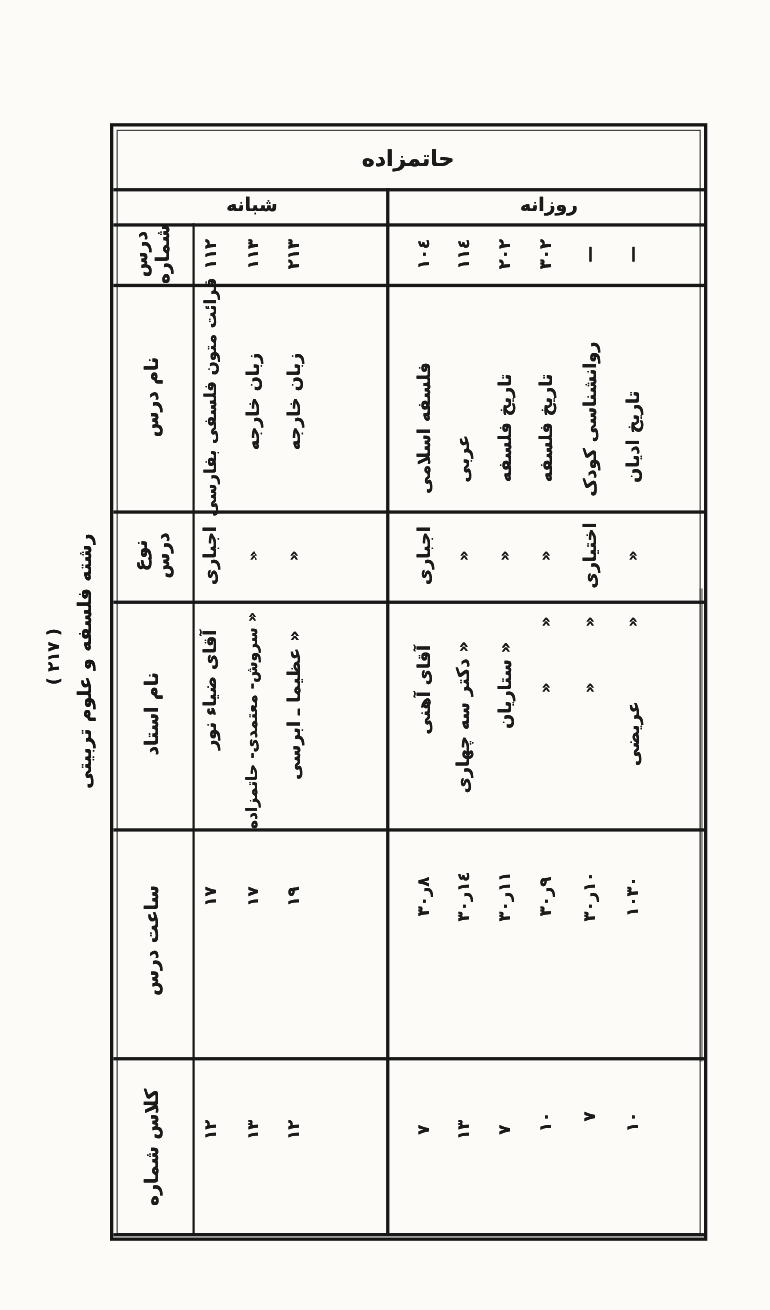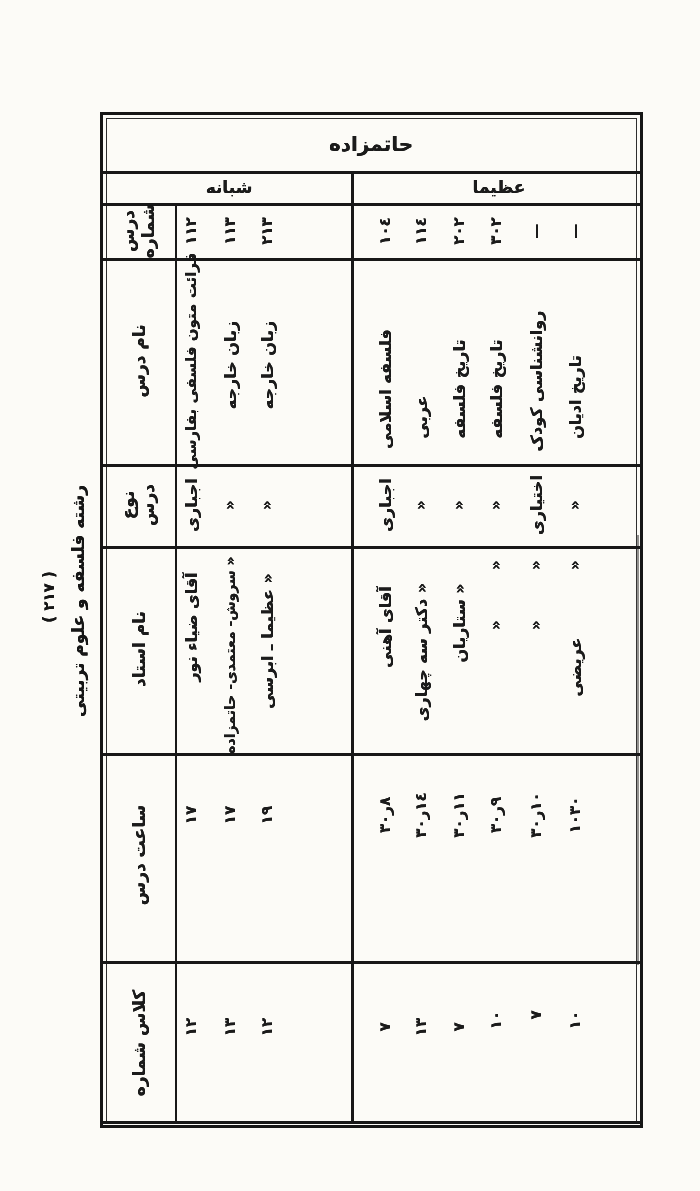--- a/index.html
+++ b/index.html
@@ -83,21 +83,21 @@
     <div class="hl" style="top:349px;"></div>
     <div class="hl" style="top:431px;"></div>
     <div class="hl" style="top:638px;"></div>
     <div class="hl" style="top:846px;"></div>
     <div class="hl" style="top:1006px;"></div>
 
     <div class="vl" style="left:72px;top:88px;height:918px;"></div>
     <div class="vl" style="left:248px;top:56px;height:950px;width:3px;"></div>
 
     <div class="ht ghead" style="left:126px;top:72px;">شبانه</div>
-    <div class="ht ghead" style="left:396px;top:72px;">عظیما</div>
+    <div class="ht ghead" style="left:396px;top:72px;">روزانه</div>
 
     <div class="rot rot2 lbl" style="left:36px;top:116px;">
       <div>درس</div>
       <div>شماره</div>
     </div>
     <div class="rot lbl" style="left:36px;top:246px;">نام درس</div>
     <div class="rot rot2 lbl" style="left:36px;top:390px;">
       <div>نوع</div>
       <div>درس</div>
     </div>

